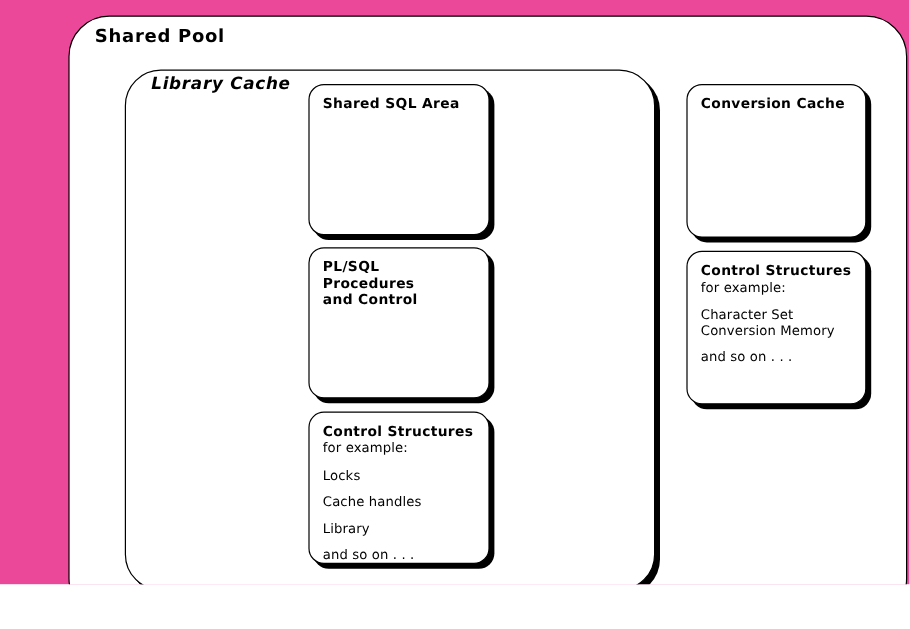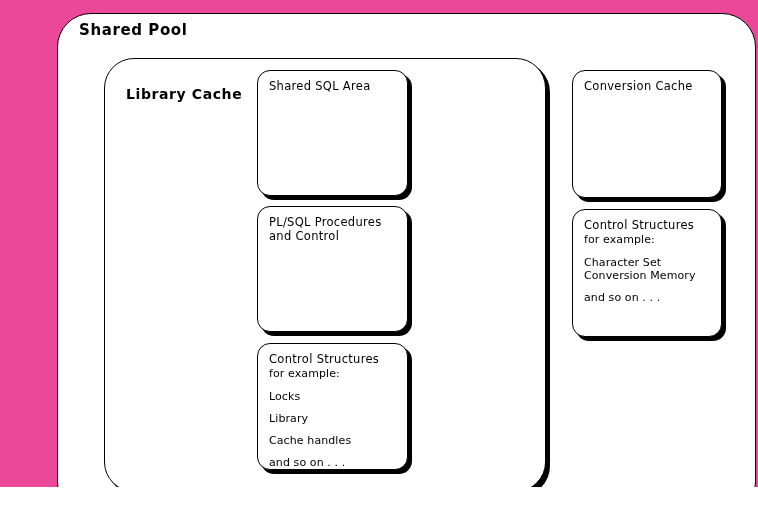--- a/index.html
+++ b/index.html
@@ -50,38 +50,39 @@
     white-space: nowrap;
     color: #000000;
   }
   #shared-pool-label {
     left: 79px;
     top: 21px;
     font-size: 15px;
   }
   #library-cache-label {
     left: 126px;
-    top: 86px;
+    top: 62px;
     font-size: 14px;
+    font-style: italic;
   }
 
   
   .card {
     position: absolute;
     background: #ffffff;
     border: 1.5px solid #000000;
     border-radius: 13px;
     box-sizing: border-box;
     box-shadow: 4px 4px 0 0 #000000;
     padding: 9px 11px 8px 11px;
     overflow: hidden;
   }
   .card-title {
     font-size: 11.5px;
-    font-weight: normal;
+    font-weight: bold;
     letter-spacing: 0.3px;
     line-height: 13.5px;
     white-space: pre-line;
     margin: 0;
   }
   .card-subtitle {
     font-size: 11px;
     font-weight: normal;
     letter-spacing: 0.1px;
     line-height: 13px;
@@ -126,22 +127,22 @@
   <div id="card-plsql" class="card">
     <div class="card-title">PL/SQL Procedures
 and Control</div>
   </div>
 
   <div id="card-control-lib" class="card">
     <div class="card-title">Control Structures</div>
     <div class="card-subtitle">for example:</div>
     <ul class="card-list">
         <li>Locks</li>
+        <li>Cache handles</li>
         <li>Library</li>
-        <li>Cache handles</li>
         <li>and so on . . .</li>
       </ul>
   </div>
 
   <div id="card-dictionary-cache" class="card">
     <div class="card-title">Conversion Cache</div>
   </div>
 
   <div id="card-control-dict" class="card">
     <div class="card-title">Control Structures</div>

